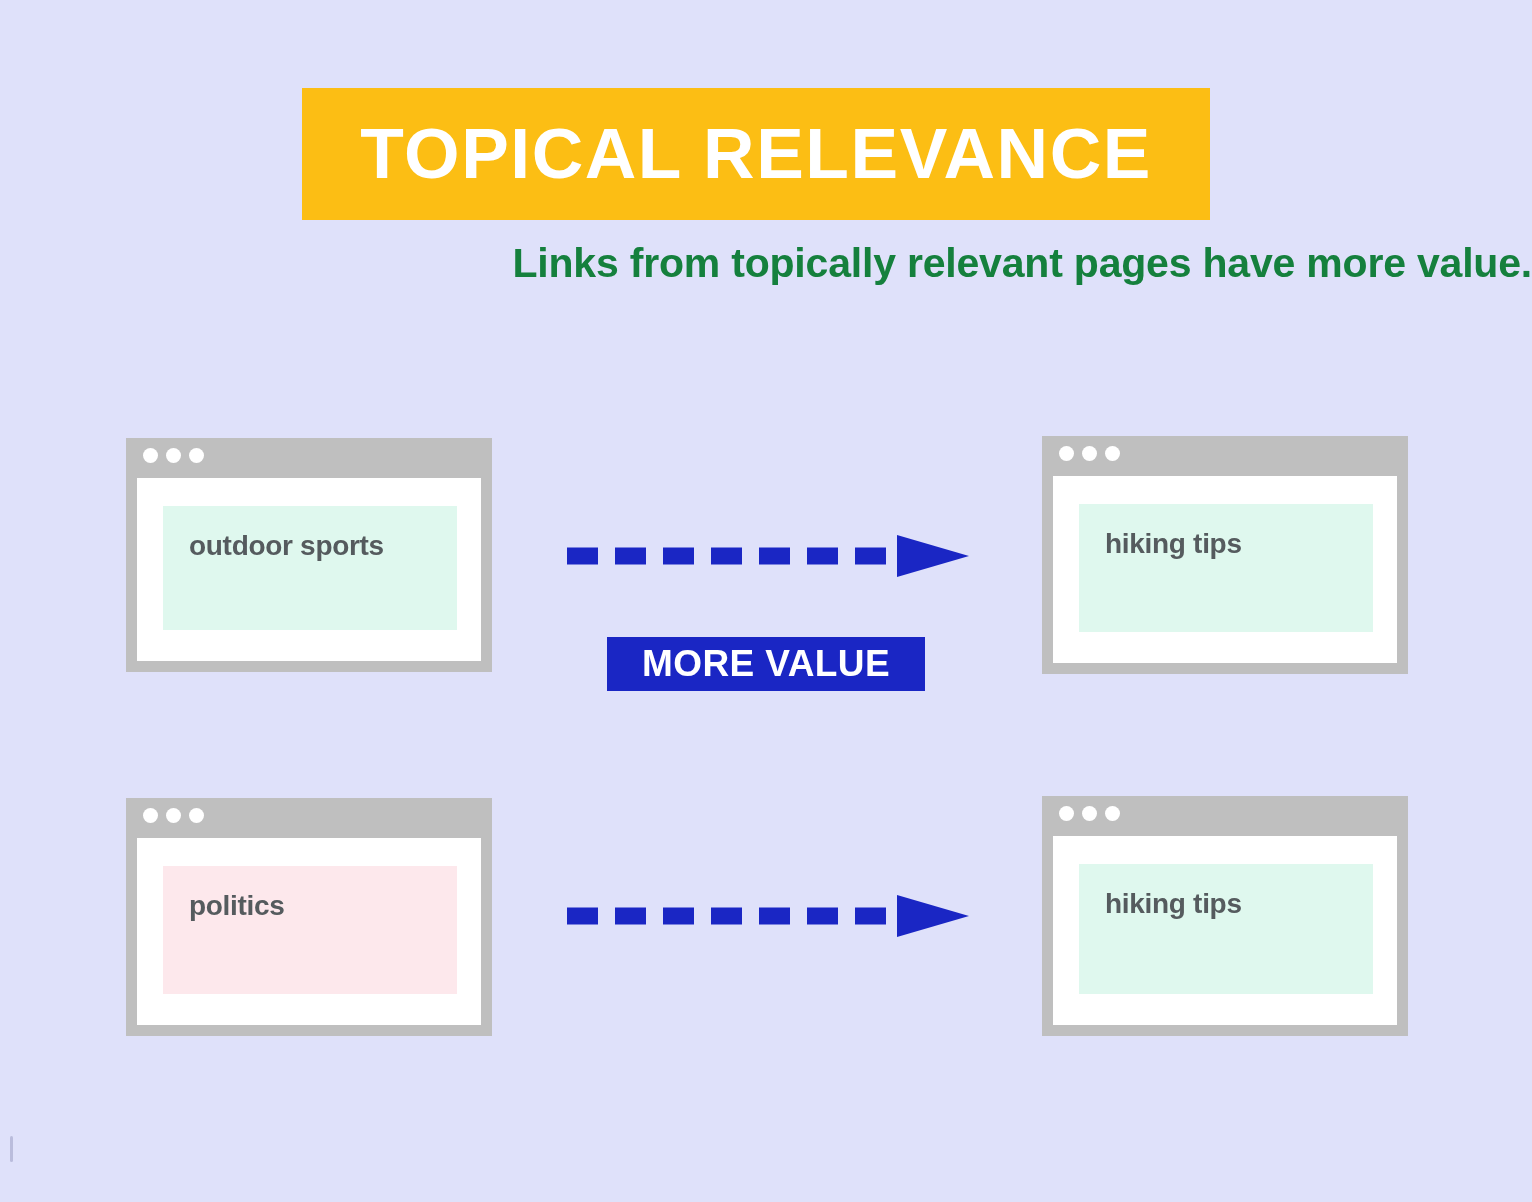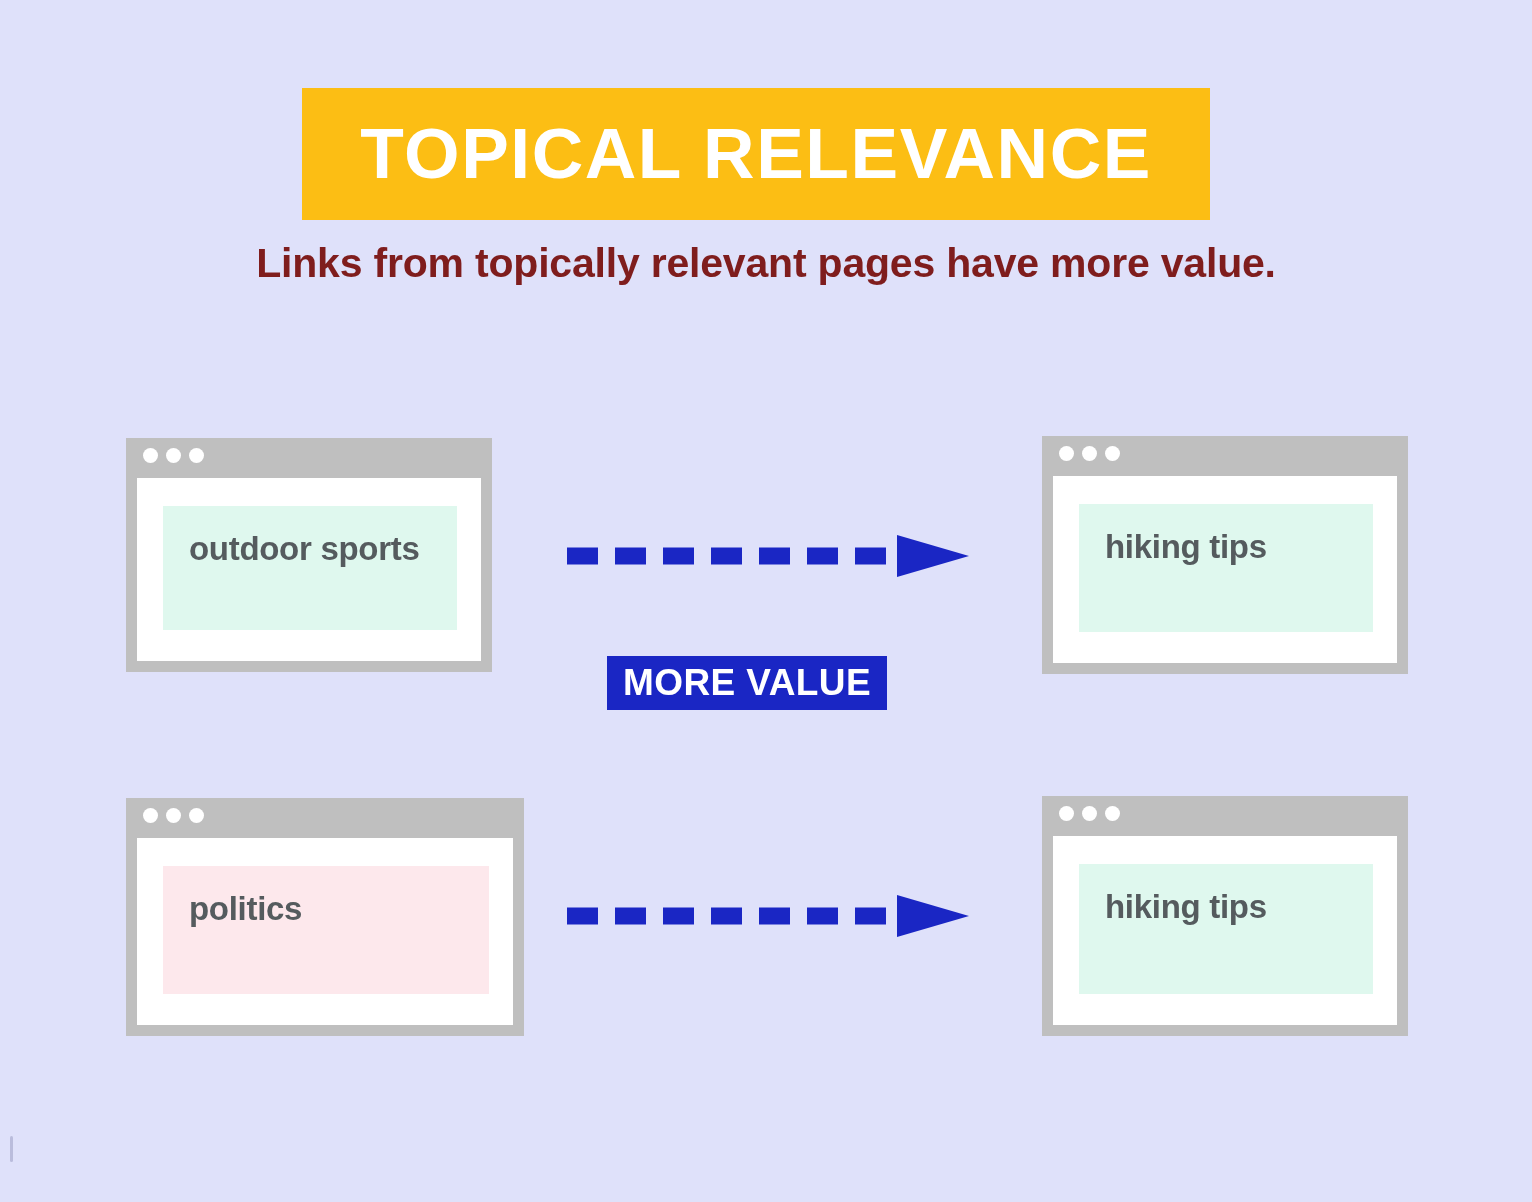--- a/index.html
+++ b/index.html
@@ -42,22 +42,22 @@
     white-space: nowrap;
     transform: scaleX(1.02);
   }
 
   
   .subtitle {
     position: absolute;
     left: 0;
     top: 240px;
     width: 1532px;
-    text-align: center;
-    color: #7f1d1d;
+    text-align: right;
+    color: #15803d;
     font-size: 41px;
     font-weight: bold;
     letter-spacing: -0.2px;
     white-space: nowrap;
   }
 
   
   .browser {
     position: absolute;
     background: #bfbfbf;
@@ -91,33 +91,33 @@
     position: absolute;
     left: 26px;
     right: 24px;
     top: 28px;
     bottom: 31px;
     box-sizing: border-box;
     padding: 24px 0 0 26px;
   }
   .browser .content-label {
     color: #555b5e;
-    font-size: 33px;
+    font-size: 28px;
     font-weight: bold;
     letter-spacing: -0.3px;
     white-space: nowrap;
   }
 
   .box-mint { background: #dff8ee; }
   .box-pink { background: #fde8ec; }
 
   
   #win-source-top   { left: 126px;  top: 438px; width: 366px; height: 234px; }
   #win-target-top   { left: 1042px; top: 436px; width: 366px; height: 238px; }
-  #win-source-bot   { left: 126px;  top: 798px; width: 398px; height: 238px; }
+  #win-source-bot   { left: 126px;  top: 798px; width: 366px; height: 238px; }
   #win-target-bot   { left: 1042px; top: 796px; width: 366px; height: 240px; }
 
   
   .arrow {
     position: absolute;
     width: 410px;
     height: 44px;
   }
   #arrow-top { left: 563px; top: 534px; }
   #arrow-bot { left: 563px; top: 894px; }
@@ -130,21 +130,21 @@
     align-items: center;
     justify-content: center;
   }
   .value-badge .badge-text {
     color: #ffffff;
     font-size: 37px;
     font-weight: bold;
     letter-spacing: 0.4px;
     white-space: nowrap;
   }
-  #badge-more { left: 607px; top: 656px; width: 280px; height: 54px; }
+  #badge-more { left: 607px; top: 637px; width: 318px; height: 54px; }
   #badge-less { left: 622px; top: 1008px; width: 289px; height: 54px; }
 
   
   .edge-mark {
     position: absolute;
     left: 10px;
     top: 1136px;
     width: 3px;
     height: 26px;
     background: #9a9ec2;

